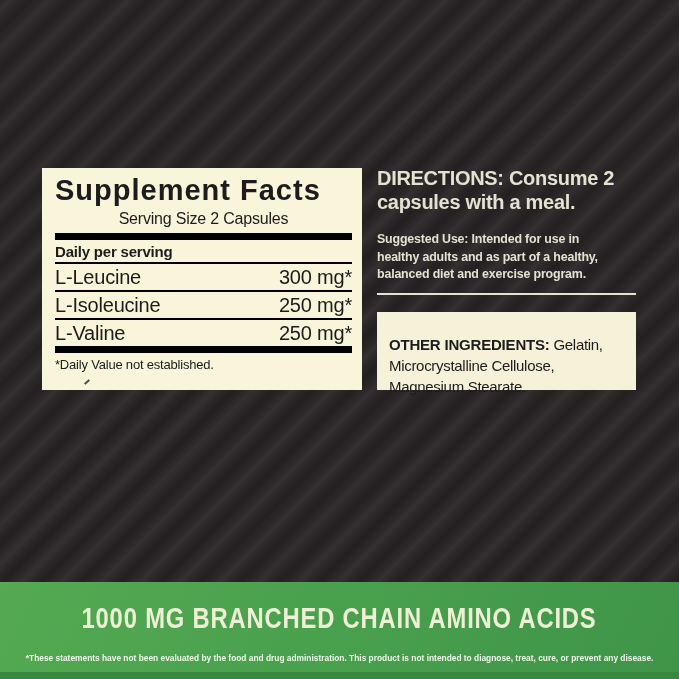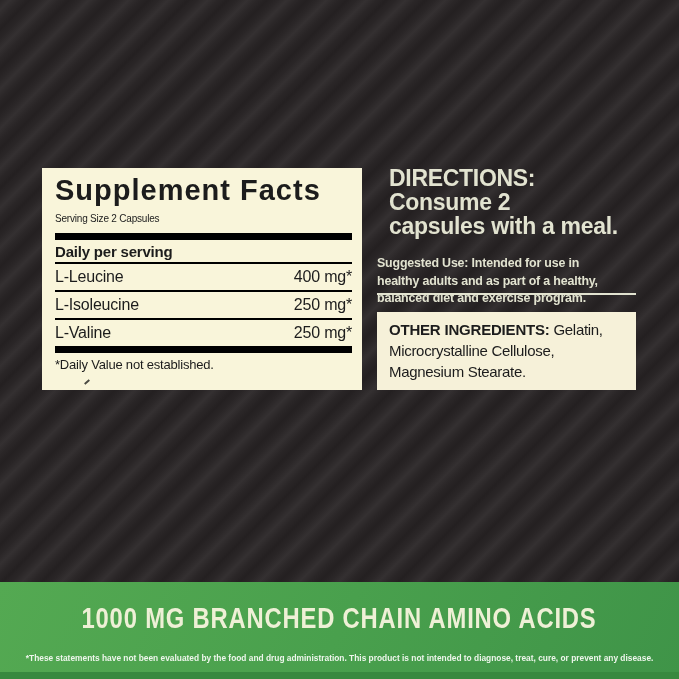--- a/index.html
+++ b/index.html
@@ -47,40 +47,41 @@
   }
   .facts-title{
     margin:0 0 3px 0;
     font-size:29px;
     font-weight:bold;
     letter-spacing:1px;
     line-height:32px;
     white-space:nowrap;
   }
   .serving-line{
-    font-size:10px;
+    font-size:16px;
     line-height:19px;
     letter-spacing:-0.2px;
+    text-align:center;
   }
   .thick-bar{
     height:7px;
     background:#000;
     margin-top:5px;
   }
   .amount-header{
     font-size:15px;
     font-weight:bold;
     padding:3px 0 2px 0;
     letter-spacing:-0.2px;
   }
   .fact-row{
     display:flex;
     justify-content:space-between;
     border-top:2px solid #000;
-    font-size:16px;
+    font-size:20px;
     line-height:20px;
     padding:3px 0;
     letter-spacing:-0.2px;
   }
   .facts-footnote{
     font-size:13px;
     line-height:16px;
     padding-top:4px;
     letter-spacing:-0.2px;
   }
@@ -92,47 +93,46 @@
     transform:rotate(-40deg);
   }
 
   
   .directions{
     position:absolute;left:377px;top:166px;
     width:262px;
     color:var(--directions-text);
   }
   .directions-heading{
-    font-size:23px;
+    font-size:20px;
     font-weight:bold;
     line-height:24px;
     letter-spacing:-0.3px;
     white-space:pre-line;
-    margin-left:12px;
   }
   .suggested-use{
     margin-top:16px;
     font-size:13.5px;
     font-weight:bold;
     line-height:17.5px;
     letter-spacing:-0.2px;
     white-space:pre-line;
     transform:scaleX(0.92);
     transform-origin:left top;
   }
   .separator-rule{
     position:absolute;left:377px;top:293px;
     width:259px;height:2px;
     background:var(--directions-text);
   }
   .other-box{
     position:absolute;left:377px;top:312px;
     width:259px;height:78px;
     box-sizing:border-box;
-    padding:7px 12px;
+    padding:22px 12px;
     background:var(--other-box-cream);
     color:var(--panel-text);
     font-size:15px;
     line-height:21px;
     letter-spacing:-0.3px;
     white-space:pre-line;
   }
   .oi-label{font-weight:bold;letter-spacing:-0.2px;}
 
   
@@ -186,21 +186,21 @@
 <div class="stage">
 
   <div class="facts-panel">
     <h1 class="facts-title">Supplement Facts</h1>
     <div class="serving-line">Serving Size 2 Capsules</div>
     <div class="thick-bar"></div>
     <div class="amount-header">Daily per serving</div>
 
     <div class="fact-row">
       <span>L-Leucine</span>
-      <span>400 mg*</span>
+      <span>300 mg*</span>
     </div>
     <div class="fact-row">
       <span>L-Isoleucine</span>
       <span>250 mg*</span>
     </div>
     <div class="fact-row">
       <span>L-Valine</span>
       <span>250 mg*</span>
     </div>
 

